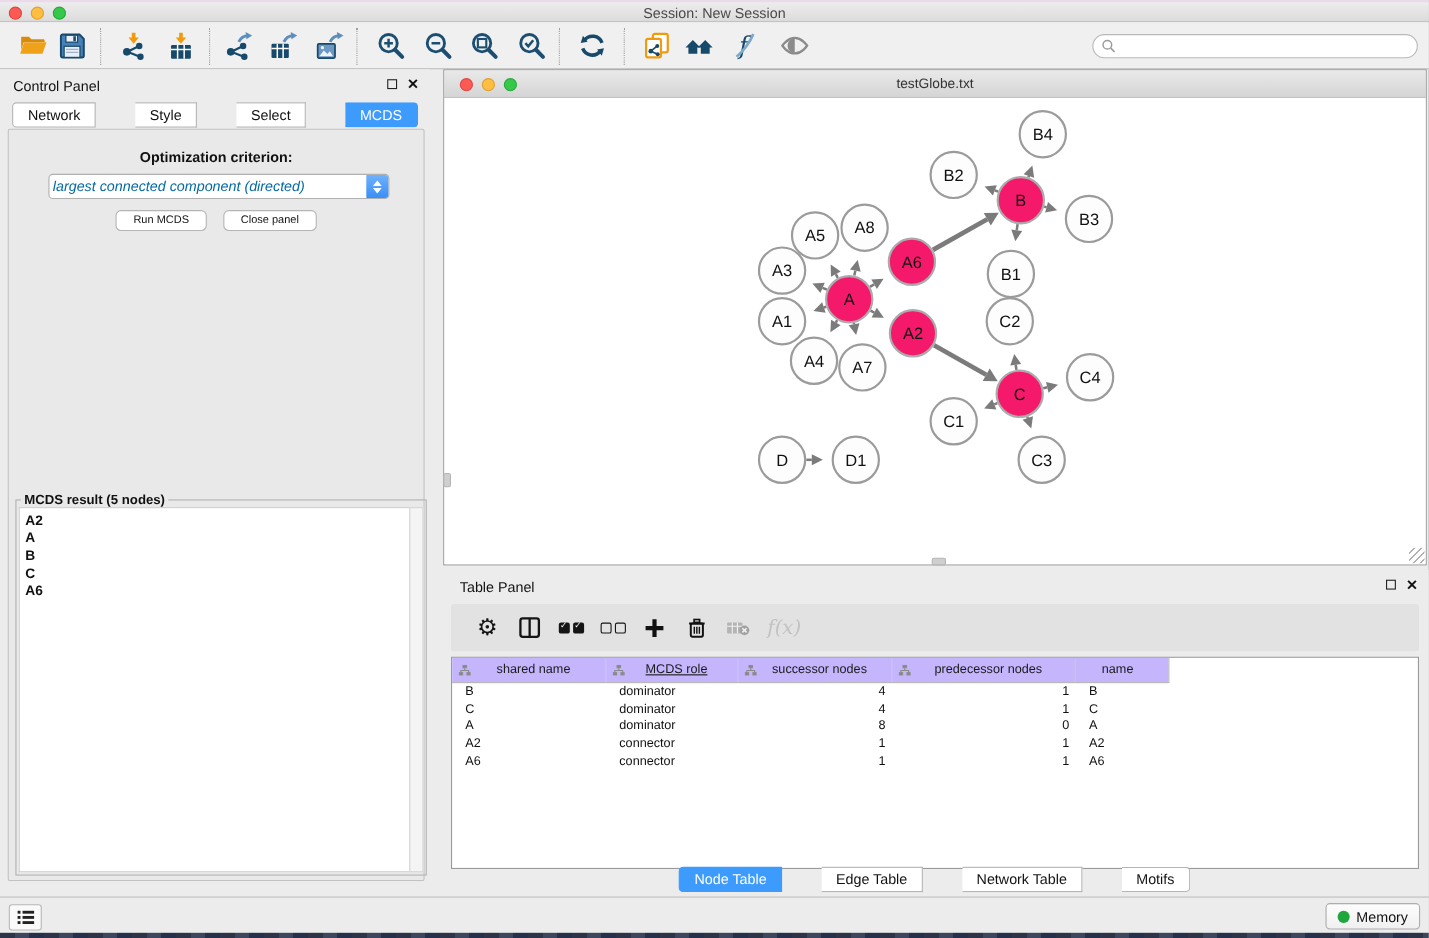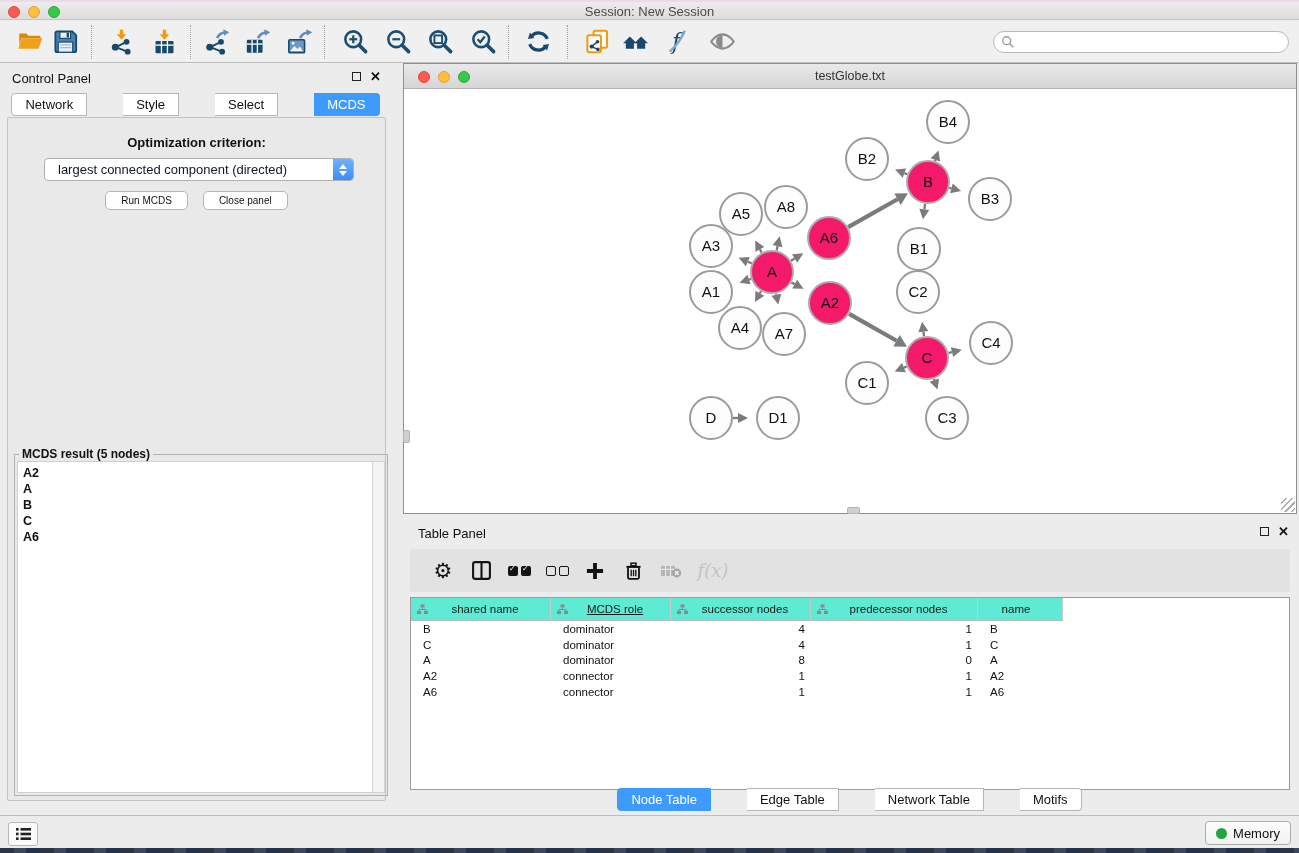--- a/index.html
+++ b/index.html
@@ -44,21 +44,21 @@
   .seg .tab:first-child { border-left:1px solid #b5b5b5; border-radius:4px 0 0 4px; }
   .seg .tab:last-child { border-radius:0 4px 4px 0; }
   .seg .tab.active { background:#3e9bfe; border-color:#3e9bfe; color:#fff; }
 
   .cp-content { position:absolute; left:7px; top:54px; width:379px; height:684px;
     background:#e9e9e9; border:1px solid #c2c2c2; border-radius:2px; }
   .opt-label { position:absolute; left:0; right:0; top:17px; text-align:center;
     font-size:13px; font-weight:bold; color:#111; }
   .dropdown { position:absolute; left:36px; top:40px; width:310px; height:23px; background:#fff;
     border:1px solid #b0b0b0; border-radius:4px; display:flex; align-items:center; cursor:pointer; }
-  .dropdown .dd-value { flex:1; font-size:13px; color:#0f172a; padding-left:13px; white-space:nowrap; }
+  .dropdown .dd-value { flex:1; font-size:13px; color:#0369a1; padding-left:3px; white-space:nowrap;font-style:italic; }
   .dd-stepper { width:20px; height:21px; background:linear-gradient(#6fb1fd,#3a8ef6);
     border-radius:0 3px 3px 0; display:flex; flex-direction:column; align-items:center;
     justify-content:center; gap:2px; }
   .dd-stepper .up { width:0; height:0; border-left:4px solid transparent; border-right:4px solid transparent;
     border-bottom:5px solid #fff; }
   .dd-stepper .down { width:0; height:0; border-left:4px solid transparent; border-right:4px solid transparent;
     border-top:5px solid #fff; }
   .cp-buttons { position:absolute; left:0; right:0; top:73px; display:flex; justify-content:center; gap:15px; }
   .push-btn { background:#fff; border:1px solid #b5b5b5; border-radius:5px; font-size:10px;
     font-family:inherit; color:#111; padding:3px 15px; cursor:pointer; }
@@ -105,21 +105,21 @@
   .cb { width:10px; height:10px; border-radius:2px; position:relative; }
   .cb.checked { background:#141414; }
   .cb.checked::after { content:"✓"; position:absolute; left:1.5px; top:-2px; font-size:8px; color:#fff; }
   .cb.empty { border:1.6px solid #141414; background:transparent; }
   .fx-glyph { font-family:"DejaVu Serif", serif; font-style:italic; font-size:18px; color:#a9a9a9; }
   .disabled-icon { opacity:.55; }
 
   .node-table { position:absolute; left:10px; top:79px; width:880px; height:193px; background:#fff;
     border:1px solid #9a9a9a; overflow:hidden; }
   .nt-header { display:flex; height:23px; }
-  .nt-th { background:#5eead4; border-right:1px solid #c9c9c9; border-bottom:1px solid #b9b9b9;
+  .nt-th { background:#c4b5fd; border-right:1px solid #c9c9c9; border-bottom:1px solid #b9b9b9;
     display:flex; align-items:center; font-size:11.5px; color:#1a1a1a; position:relative; cursor:pointer; }
   .nt-th .hicon { margin-left:6px; display:flex; }
   .nt-th .hlabel { flex:1; text-align:center; padding-right:8px; }
   .nt-row { display:flex; height:15.8px; align-items:center; }
   .nt-td { font-size:11.5px; color:#111; white-space:nowrap; overflow:hidden; }
 
   .tp-tabs { position:absolute; left:0; right:0; top:270px; display:flex; justify-content:center; }
 
   
   .statusbar { position:absolute; left:0; top:815px; width:1299px; height:33px; background:#ececec;

